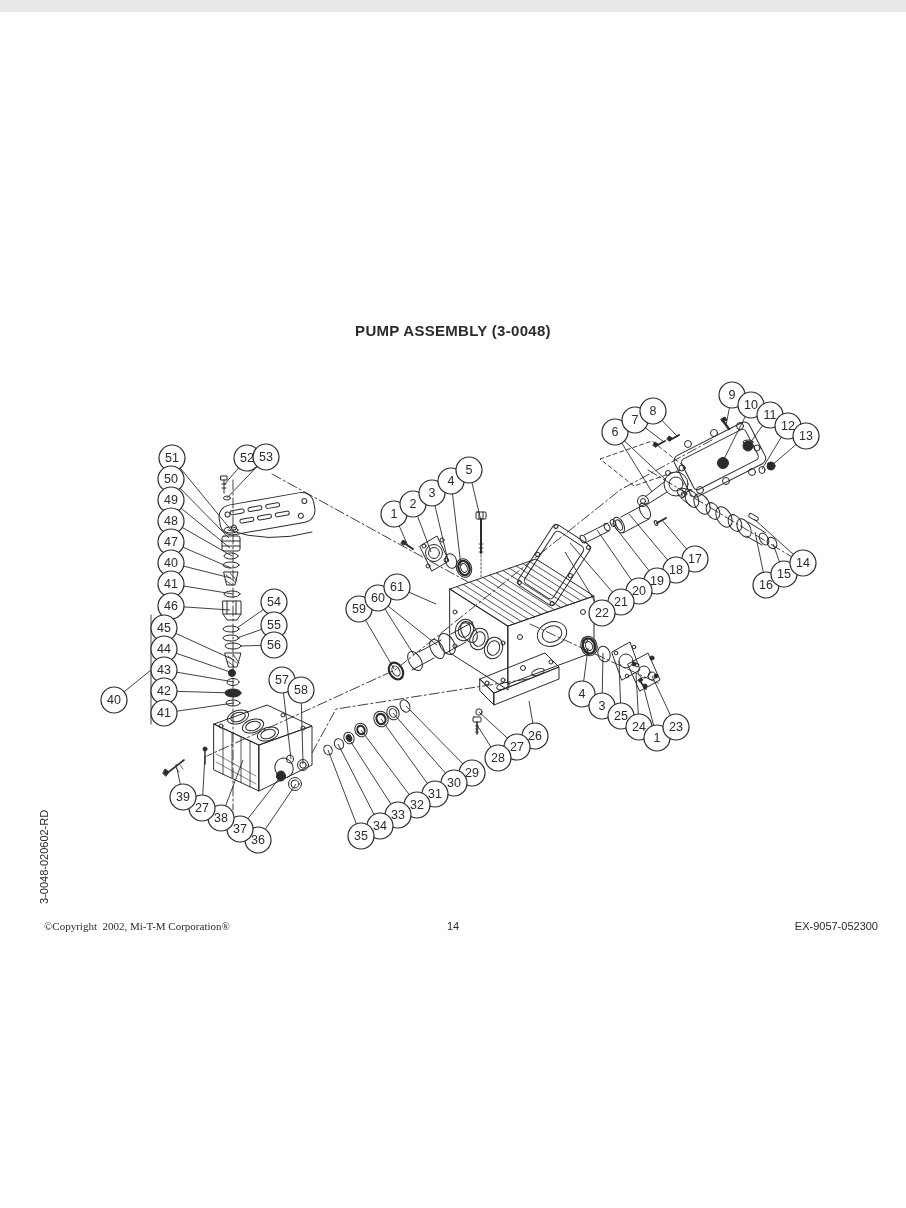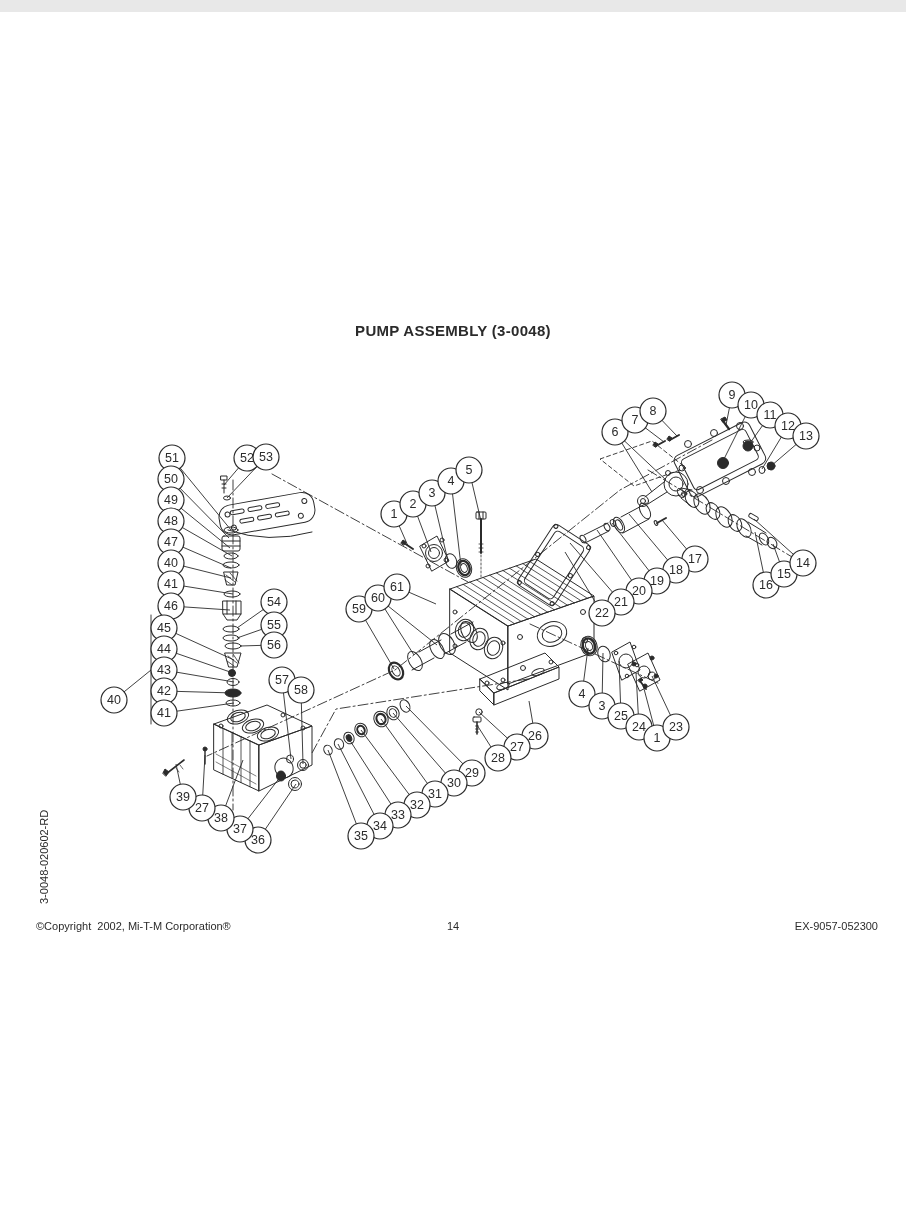--- a/index.html
+++ b/index.html
@@ -12,21 +12,21 @@
   .title {
     position:absolute; top:310px; left:0; width:100%;
     text-align:center; font-size:15px; font-weight:bold; letter-spacing:0.3px;
   }
   .side-label {
     position:absolute; left:38px; top:892px;
     transform:rotate(-90deg); transform-origin:0 0;
     font-size:11px; white-space:nowrap;
   }
   .footer { position:absolute; top:908px; left:0; width:100%; font-size:11px; }
-  .footer .fl { position:absolute; left:36px; white-space:pre; }
+  .footer .fl { position:absolute; left:44px; white-space:pre;font-family:Liberation Serif, serif; }
   .footer .fc { position:absolute; left:0; width:100%; text-align:center; }
   .footer .fr { position:absolute; right:28px; }
   svg { position:absolute; left:0; top:0; }
   #balloons text {
     font-family:"Liberation Sans", sans-serif; font-size:12.5px; fill:var(--ink);
   }
 </style>
 </head>
 <body>
 

